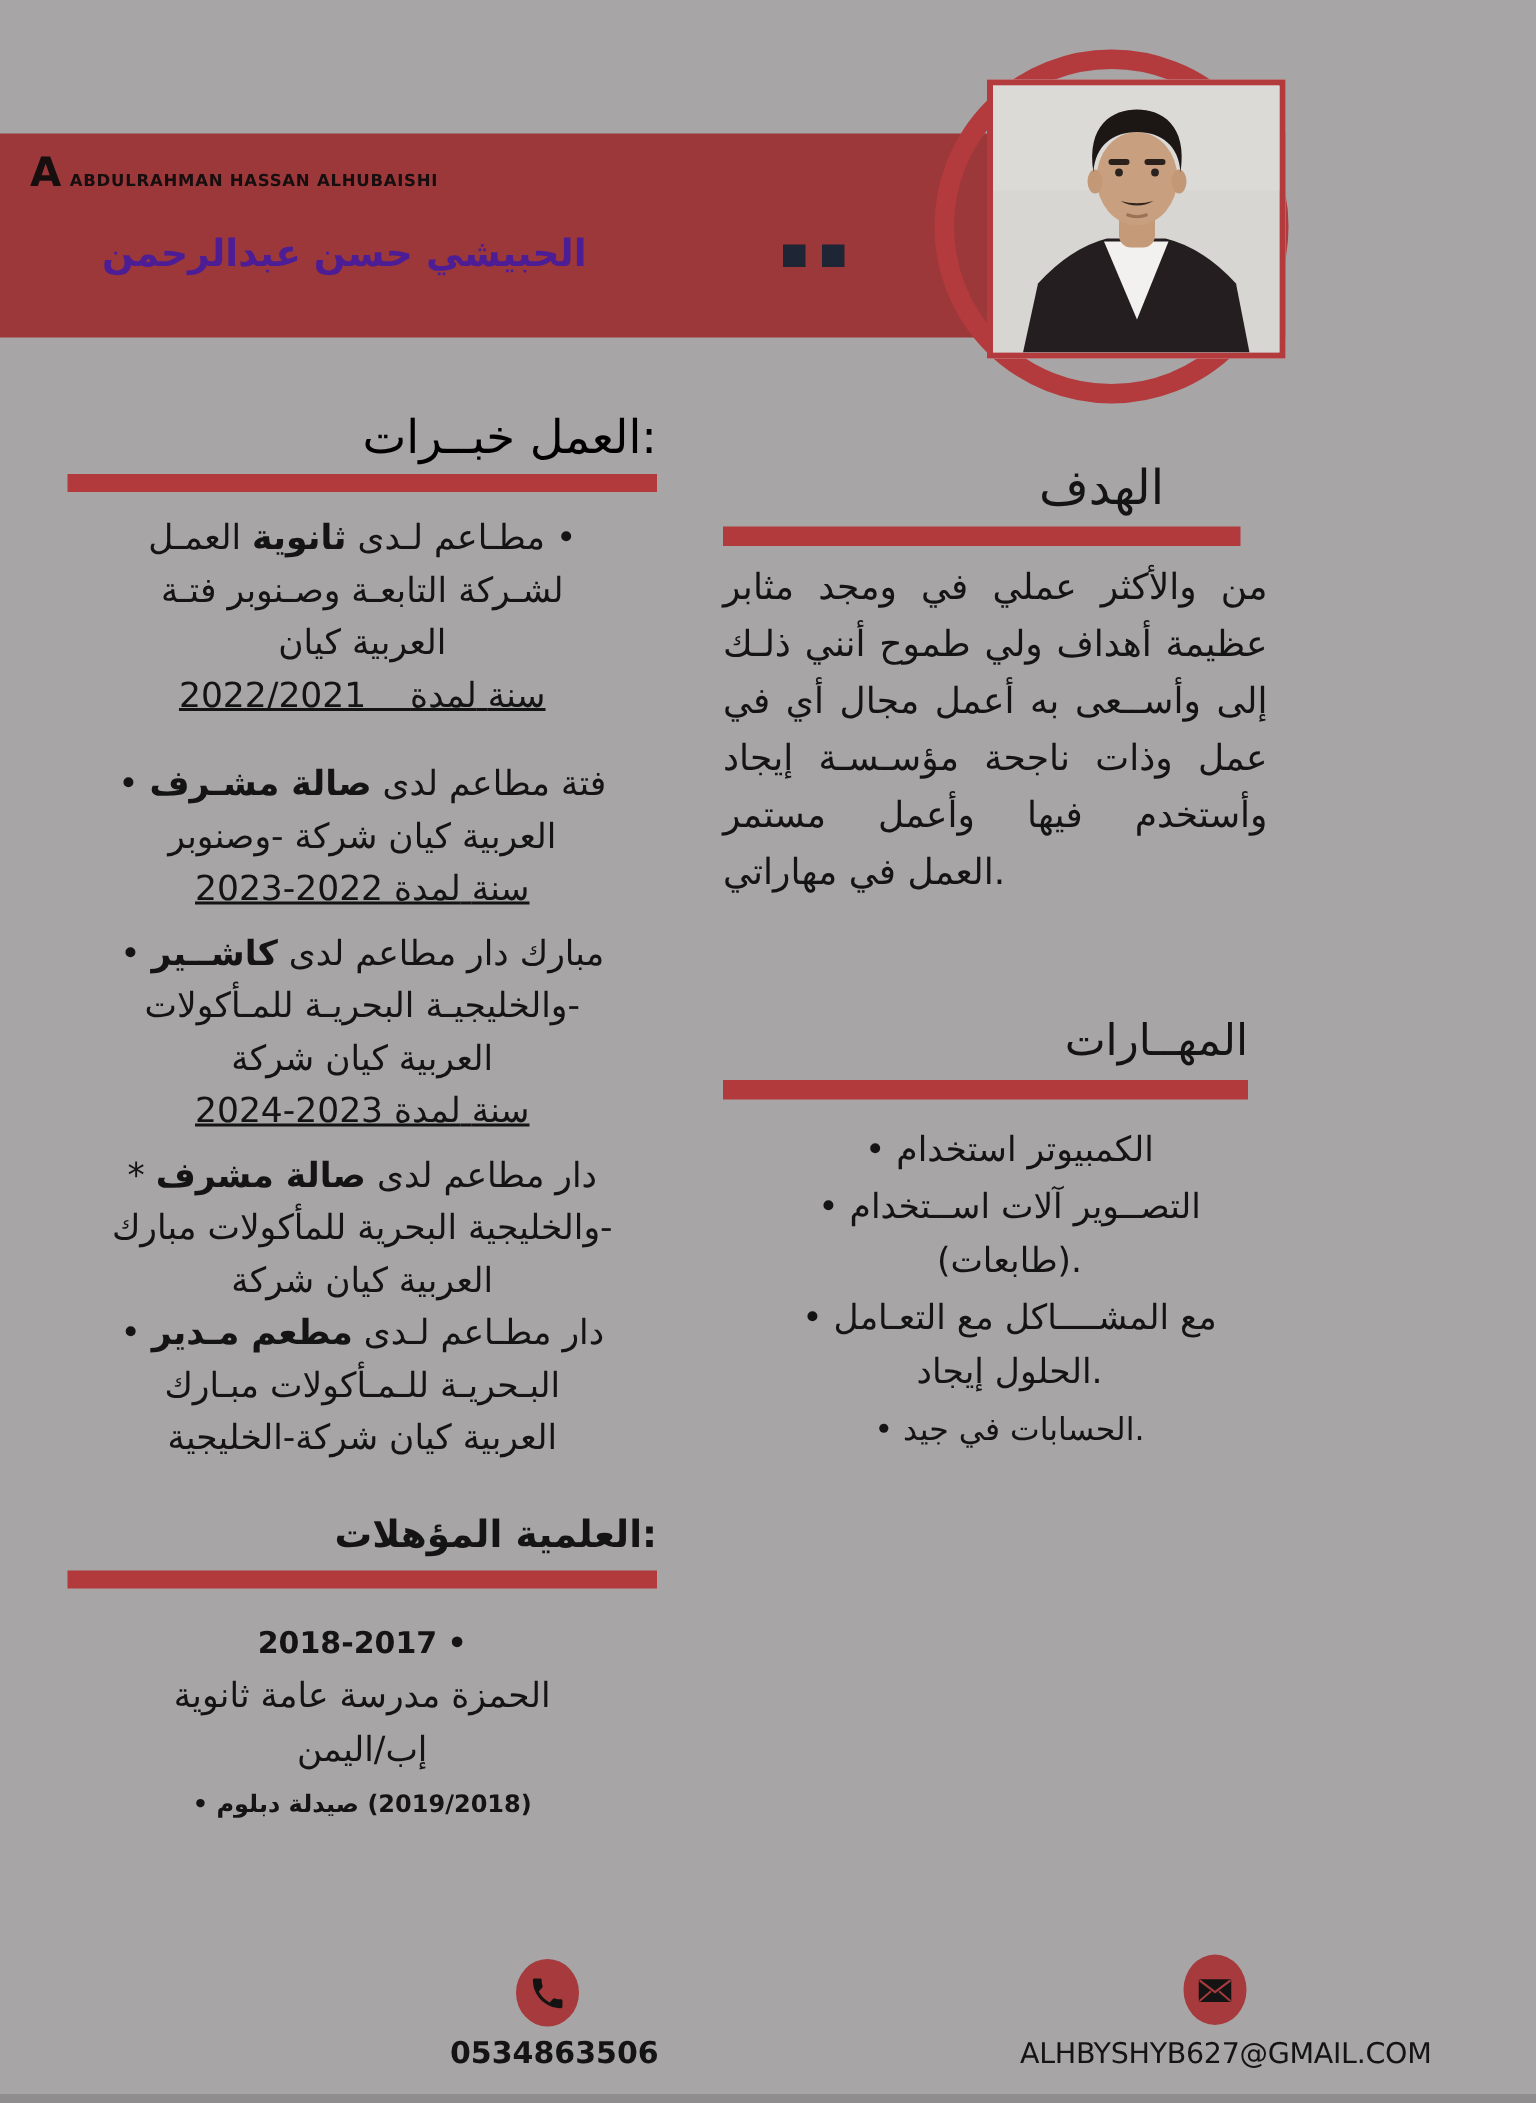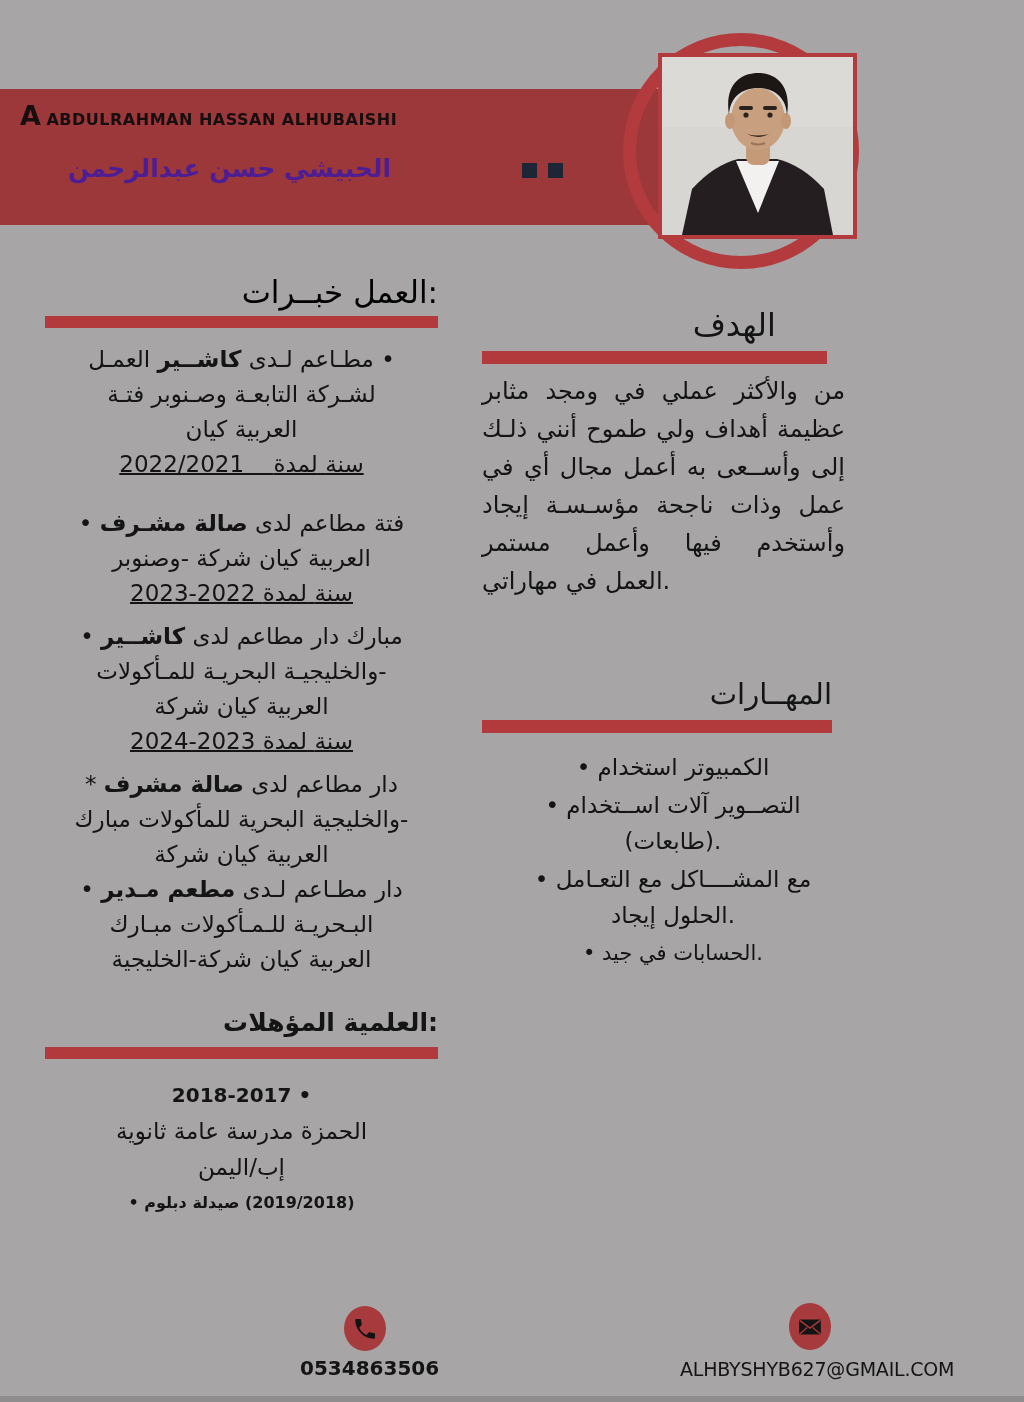--- a/index.html
+++ b/index.html
@@ -2,21 +2,21 @@
 <html><head>
 <meta charset="utf-8">
 <style>
   html,body{margin:0;padding:0;}
   .page{position:relative;width:1024px;height:1402px;background:#a7a5a5;overflow:hidden;
         font-family:"DejaVu Sans",sans-serif;color:#141414;}
   
   .banner{position:absolute;left:0;top:89px;width:857px;height:136px;background:#9c383a;}
   .name-en{position:absolute;left:20px;top:100px;color:#160e0f;font-weight:bold;white-space:nowrap;}
   .name-en .initial{font-size:27px;}
-  .name-en .rest{font-size:16px;letter-spacing:.5px;}
+  .name-en .rest{font-size:11px;letter-spacing:.5px;}
   .name-ar{position:absolute;left:68px;top:154px;font-size:25px;font-weight:bold;color:#4c1d95;white-space:nowrap;}
   .sq{position:absolute;top:163px;width:15px;height:15px;background:#1e2534;}
   .sq1{left:522px;} .sq2{left:548px;}
   
   .ring{position:absolute;left:623px;top:33px;width:210px;height:210px;border:13px solid #b43b3d;border-radius:50%;}
   .photo{position:absolute;left:658px;top:53px;width:191px;height:178px;border:4px solid #b43b3d;background:#d8d6d3;}
   .photo svg{display:block;}
   
   .col-left{position:absolute;left:45px;top:272px;width:393px;}
   .col-right{position:absolute;left:482px;top:305px;width:382px;}
@@ -84,21 +84,21 @@
     </svg>
   </div>
 
   <div class="col-left">
     <div class="sec-title">‎خبــرات‎ ‎العمل:‎</div>
     <div class="bar"></div>
 
     <div class="exp-list">
 
       <div class="exp-item mb-lg">
-        <div class="l1"><span>‎العمـل‎ </span><b>‎كاشــير‎</b><span> ‎لـدى‎ ‎مطـاعم‎ •</span></div>
+        <div class="l1"><span>‎العمـل‎ </span><b>‎ثانوية‎</b><span> ‎لـدى‎ ‎مطـاعم‎ •</span></div>
         <div class="body">‎فتـة‎ ‎وصـنوبر‎ ‎التابعـة‎ ‎لشـركة‎
 ‎كيان‎ ‎العربية‎</div>
         <div class="date">2022/2021&nbsp;&nbsp;&nbsp; ‎لمدة‎ ‎سنة‎</div>
       </div>
 
       <div class="exp-item mb-sm">
         <div class="l1"><span>• </span><b>‎مشـرف‎ ‎صالة‎</b><span> ‎لدى‎ ‎مطاعم‎ ‎فتة‎</span></div>
         <div class="body">‎وصنوبر‎- ‎شركة‎ ‎كيان‎ ‎العربية‎</div>
         <div class="date">2023-2022 ‎لمدة‎ ‎سنة‎</div>
       </div>

